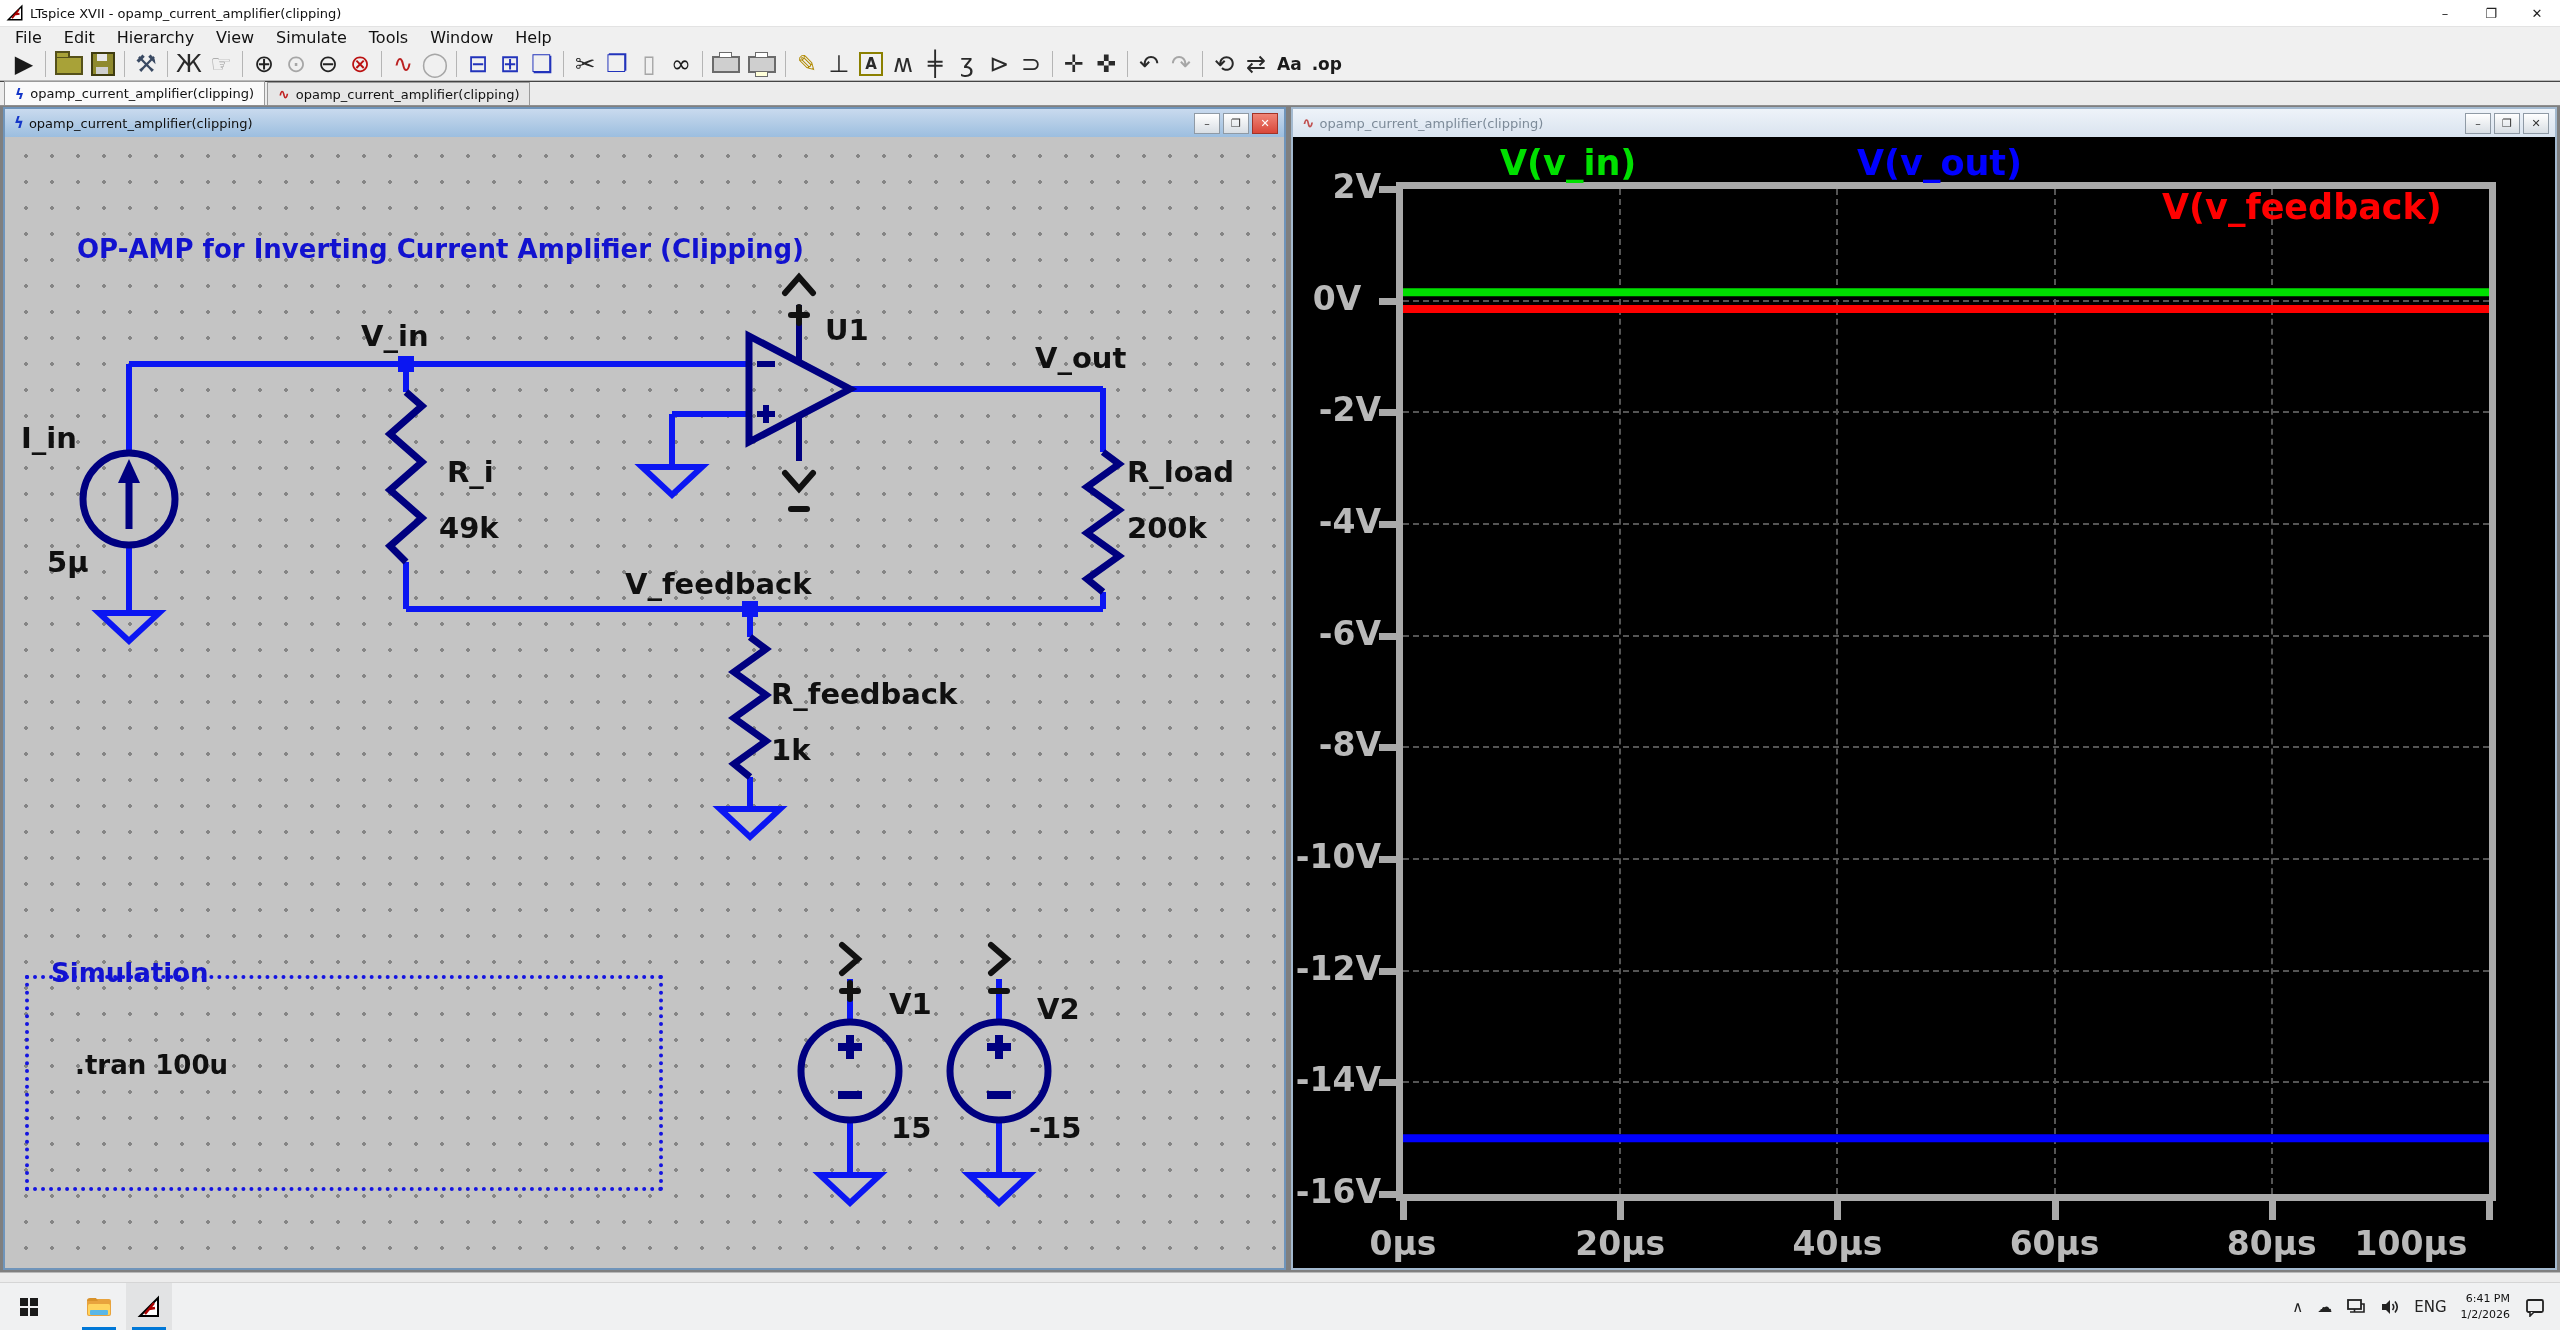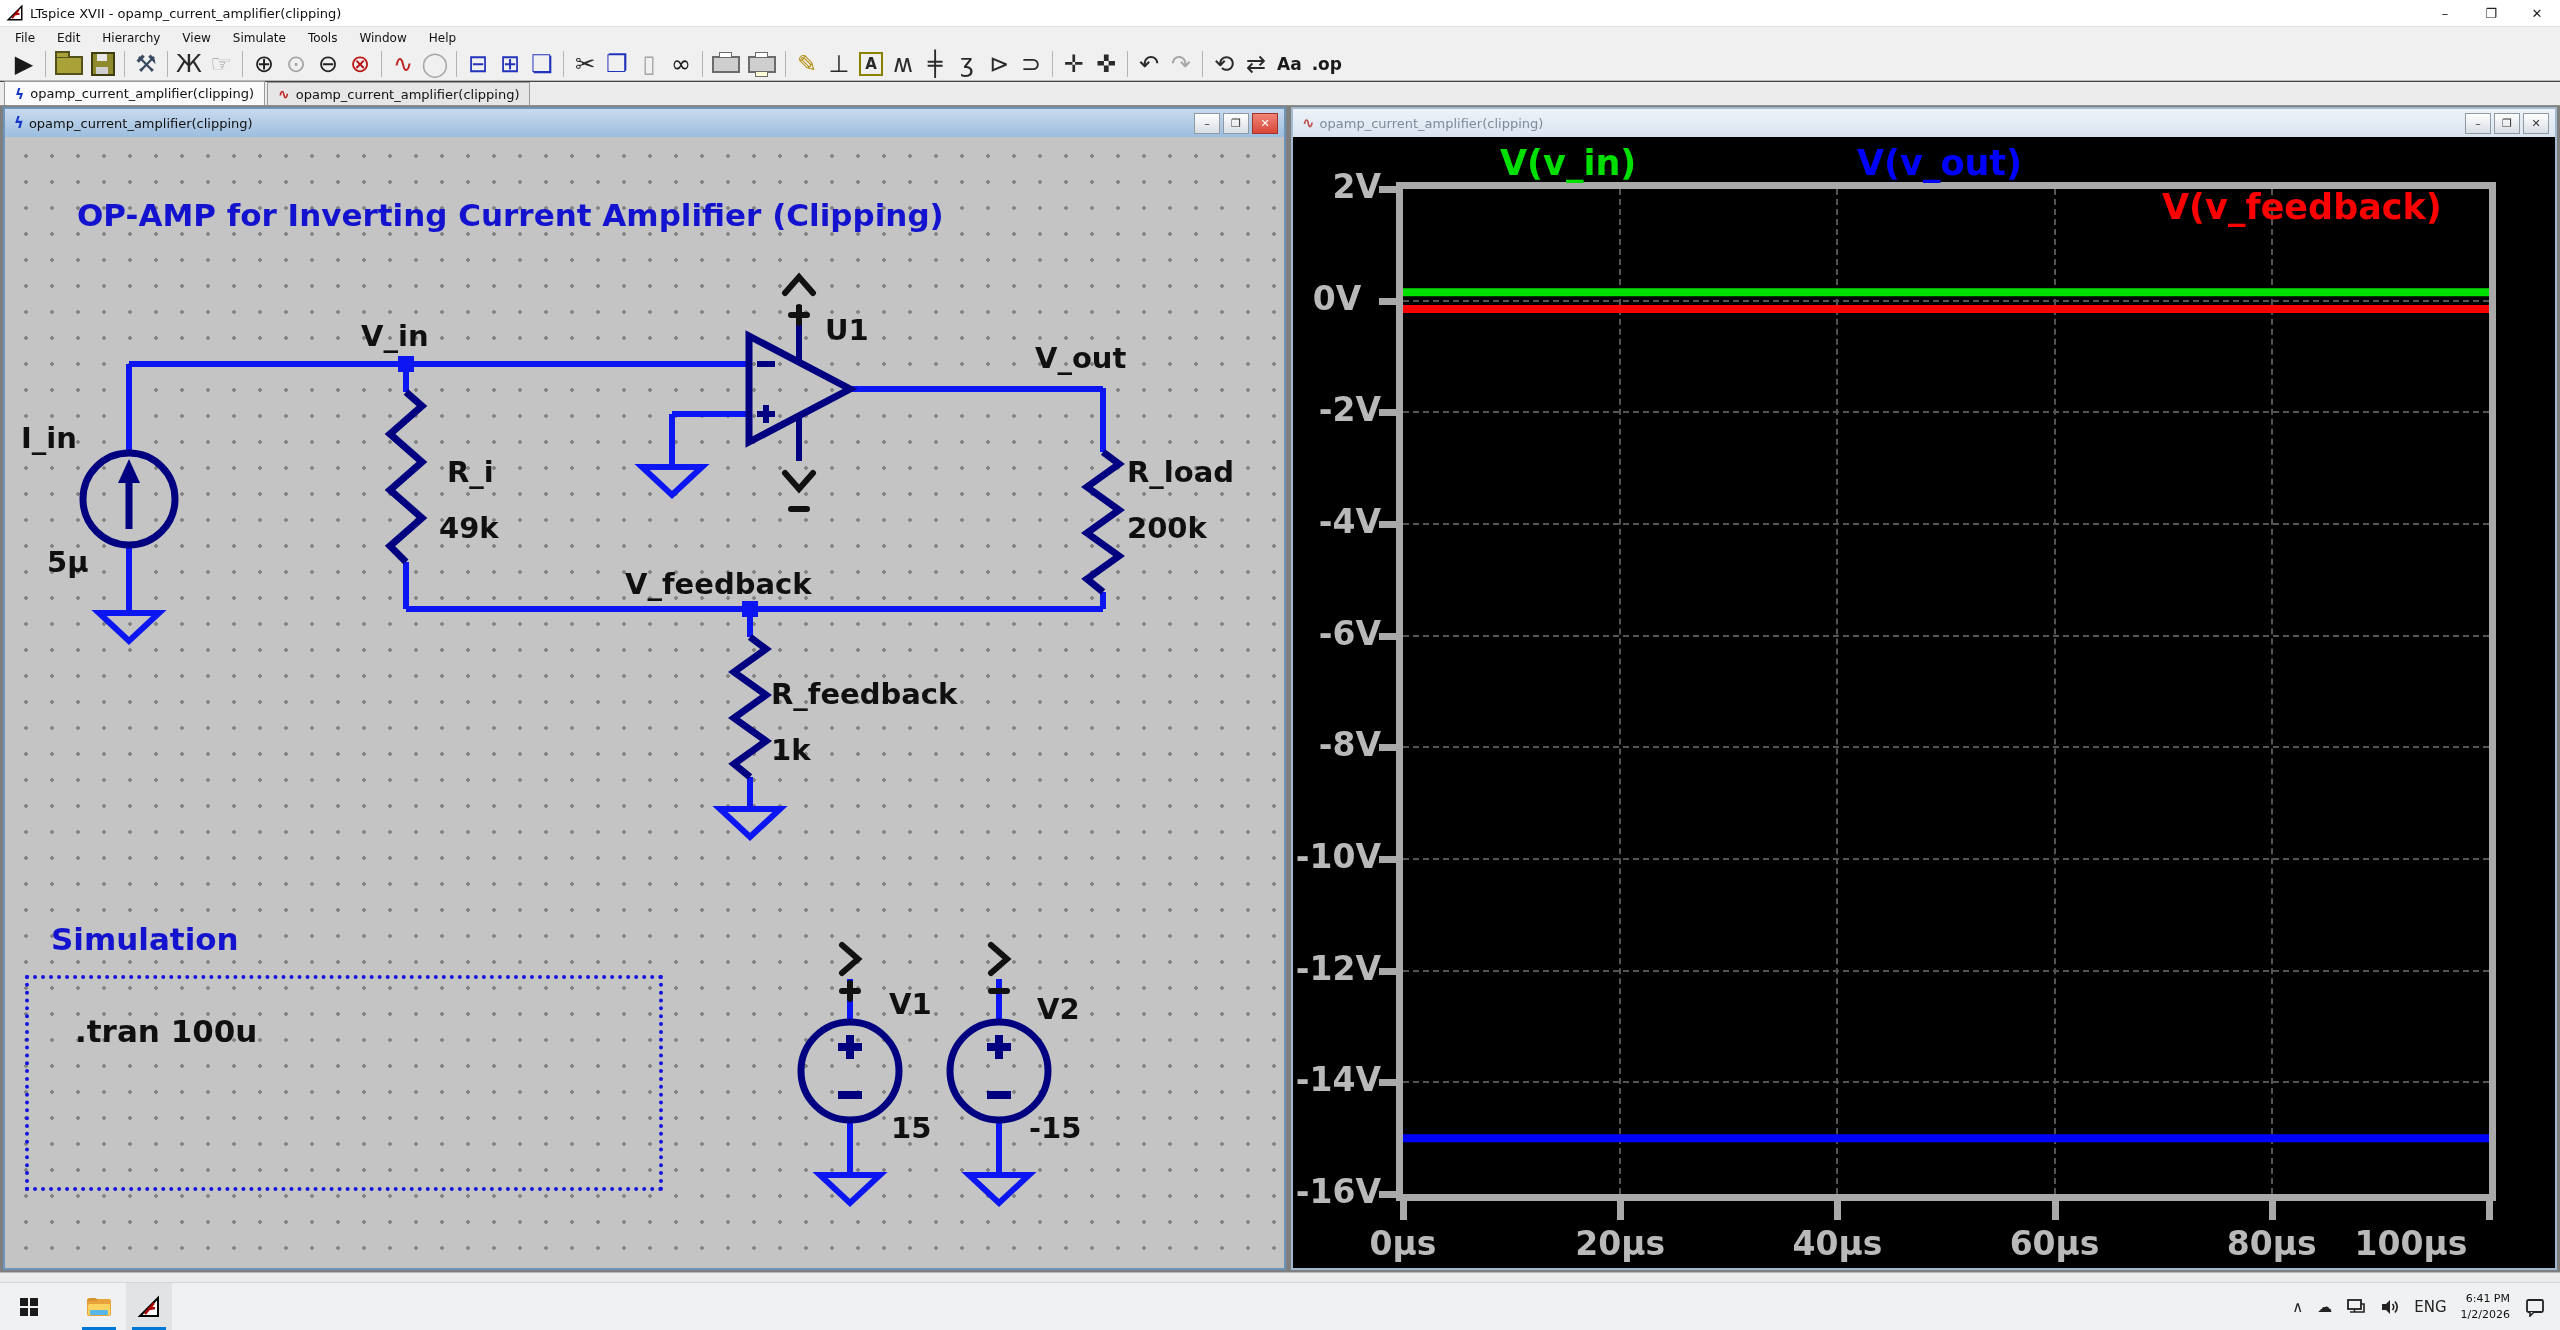--- a/index.html
+++ b/index.html
@@ -8,21 +8,21 @@
   
   .titlebar{position:absolute;left:0;top:0;width:2560px;height:26px;background:#ffffff;
             display:flex;align-items:center;border-bottom:1px solid #e3e3e3;}
   .applogo{width:18px;height:18px;margin:0 6px 0 6px;display:inline-flex;}
   .apptitle{font-size:13px;color:#111;}
   .wctrls{margin-left:auto;display:flex;height:100%;}
   .wc{width:46px;height:100%;display:flex;align-items:center;justify-content:center;
       font-size:13px;color:#222;cursor:default;}
   .menubar{position:absolute;left:0;top:27px;width:2560px;height:21px;background:#f0f0f0;
            display:flex;align-items:center;padding-left:4px;box-sizing:border-box;}
-  .mi{font-size:12px;color:#111;padding:0 11px;height:100%;display:flex;align-items:center;}
+  .mi{font-size:16px;color:#111;padding:0 11px;height:100%;display:flex;align-items:center;}
   .toolbar{position:absolute;left:0;top:48px;width:2560px;height:33px;background:#f0f0f0;
            border-bottom:1px solid #b9b9b9;display:flex;align-items:center;padding-left:8px;box-sizing:border-box;}
   .tbico{width:30px;height:30px;line-height:30px;text-align:center;font-size:24px;margin:0 1px;display:inline-block;}
   .tbico.txt{width:auto;font-size:17px;font-weight:bold;padding:0 4px;}
   .tbico.boxed{width:20px;height:20px;line-height:20px;font-size:15px;font-weight:bold;
                border:2px solid #8b8000;margin:0 4px;}
   .tbsep{width:1px;height:26px;background:#b5b5b5;margin:0 5px;display:inline-block;}
   .ico-folder{width:24px;height:15px;background:#a8a238;border:2px solid #55511a;position:relative;margin:2px 4px 0 4px;}
   .ico-folder::before{content:"";position:absolute;left:-2px;top:-7px;width:11px;height:4px;background:#a8a238;
                       border:2px solid #55511a;border-bottom:none;}
@@ -56,21 +56,21 @@
       border:1px solid #8f9aa5;background:linear-gradient(#ffffff,#d8dee4);color:#333;}
   .cb.close-active{background:linear-gradient(#ef8577,#d9473a);border-color:#a23327;color:#fff;}
   .scanvas{position:absolute;left:0;top:28px;width:1279px;height:1131px;
            background-color:#c4c4c4;
            background-image:radial-gradient(#858585 1.6px,transparent 1.9px);
            background-size:26px 26px;background-position:8px 6px;overflow:hidden;}
   .wcanvas{position:absolute;left:0;top:28px;width:1262px;height:1131px;background:#000;overflow:hidden;}
   
   .sl{position:absolute;font-weight:bold;font-size:29px;color:#101010;white-space:nowrap;}
   .sl.blue{color:#1212cf;}
-  .sl.head{font-size:31px;}
+  .sl.head{font-size:26px;margin-top:37px;}
   .simbox{position:absolute;border:4px dotted #1414e0;}
   
   .plotbox{position:absolute;left:103px;top:45px;width:1086px;height:1005px;border:7px solid #a9a9a9;box-sizing:content-box;}
   .wgridh{position:absolute;height:0;border-top:2px dashed #545454;}
   .wgridv{position:absolute;width:0;border-left:2px dashed #545454;}
   .wticky{position:absolute;width:24px;height:7px;background:#a9a9a9;}
   .wtickx{position:absolute;width:7px;height:26px;background:#a9a9a9;}
   .wylab{position:absolute;width:88px;text-align:right;font-weight:bold;font-size:33px;color:#b9b9b9;}
   .wxlab{position:absolute;width:160px;text-align:center;font-weight:bold;font-size:33px;color:#b9b9b9;}
   .wleg{position:absolute;font-weight:bold;font-size:35px;}

